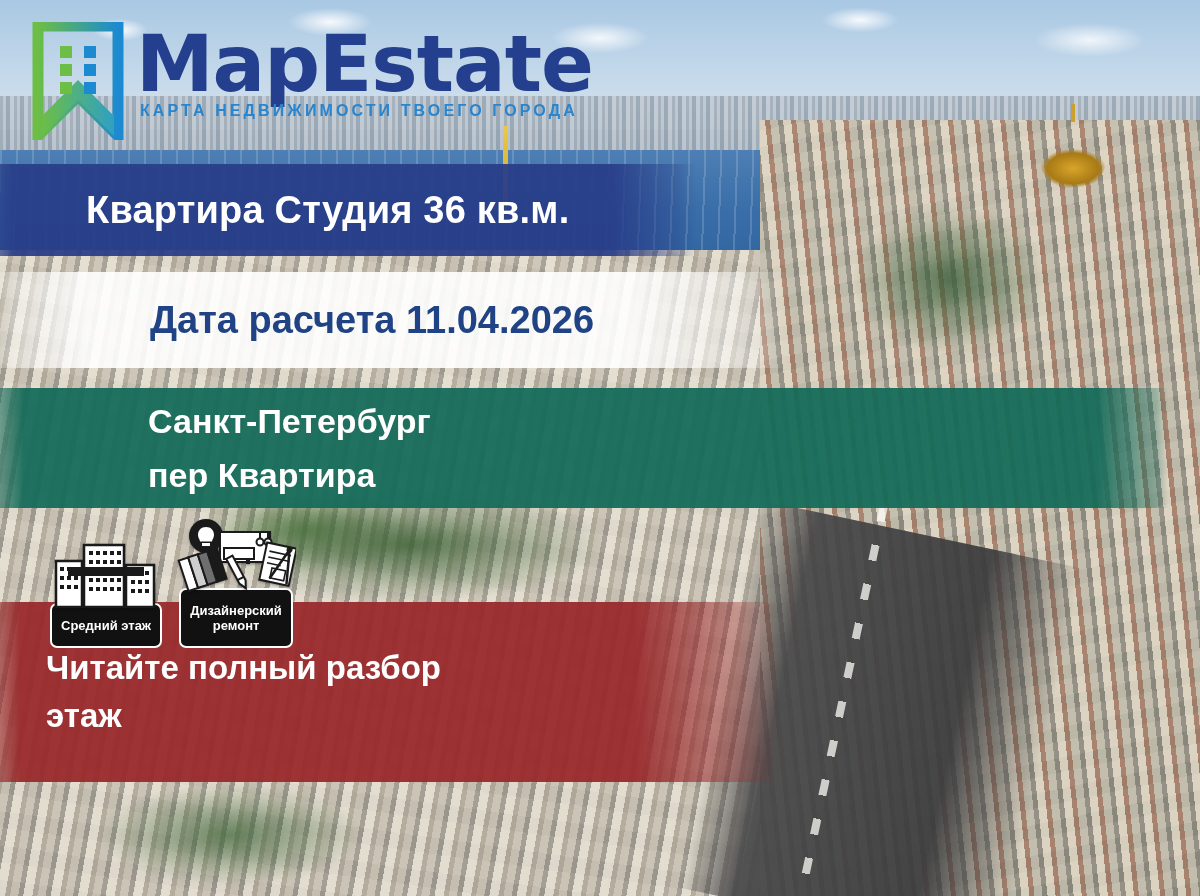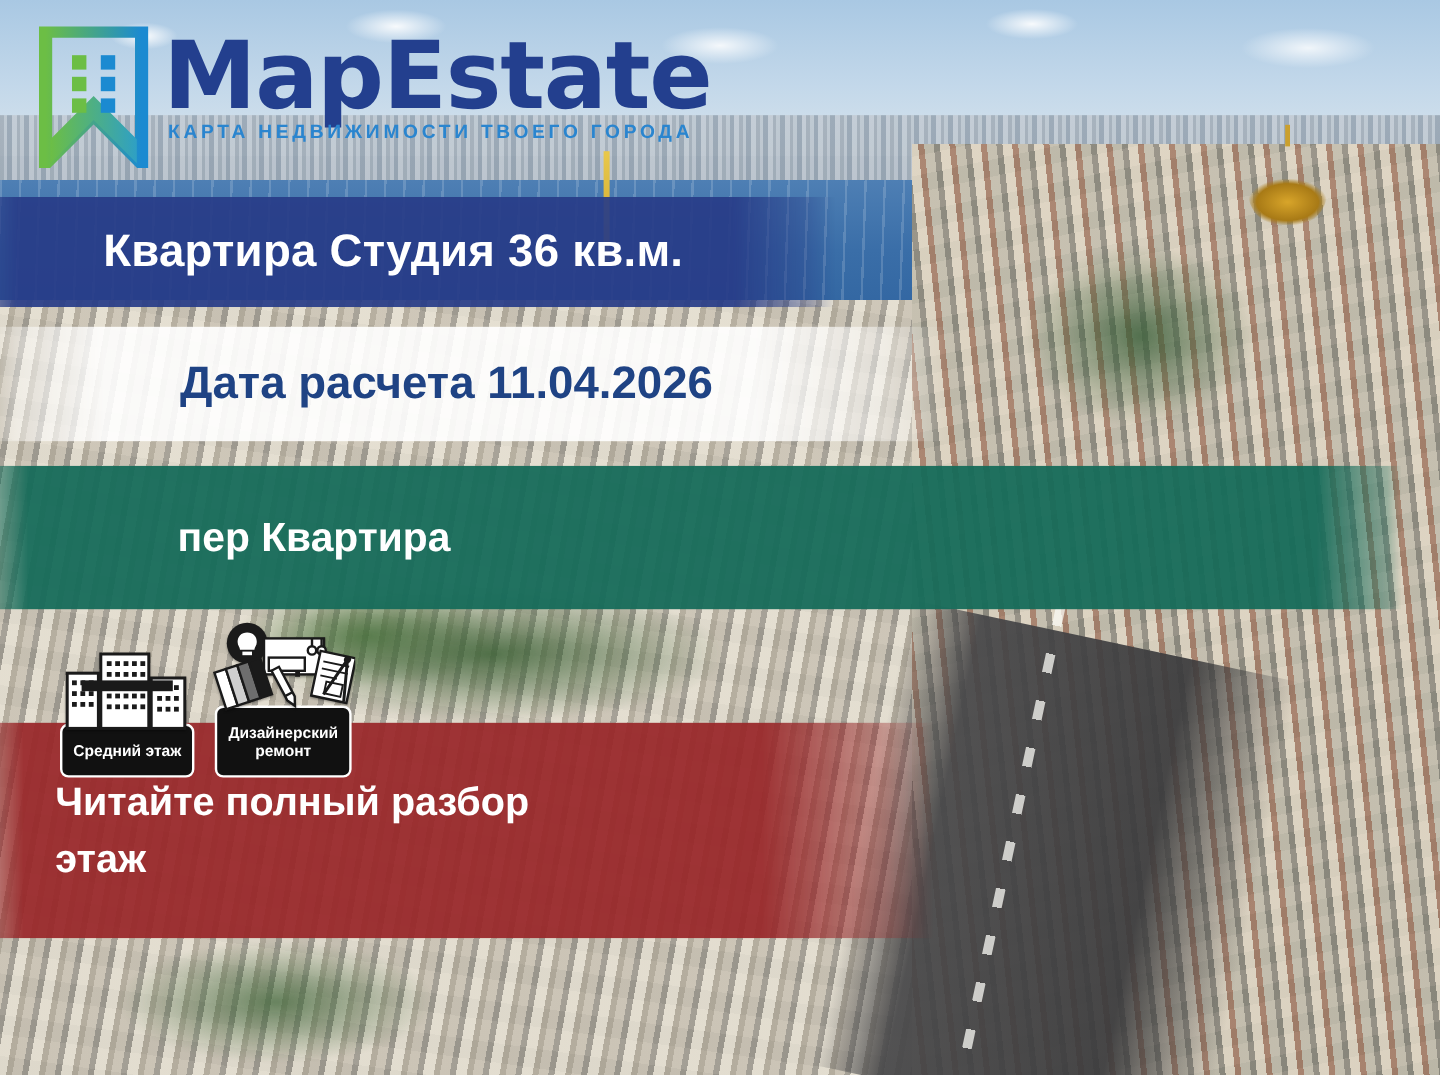--- a/index.html
+++ b/index.html
@@ -203,20 +203,21 @@
   <div class="band band-blue">
     <div class="ink">Квартира Студия 36 кв.м.</div>
   </div>
 
   <div class="band band-white">
     <div class="ink">Дата расчета 11.04.2026</div>
   </div>
 
   <div class="band band-teal">
     <div class="ink">
+      <div>Санкт-Петербург</div>
       <div>пер Квартира</div>
     </div>
   </div>
 
   <div class="badges">
 
     <div class="badge">
       <svg class="badge-art" width="104" height="72" viewBox="0 0 104 72">
         <rect x="2" y="22" width="26" height="46" fill="#fff" stroke="#1a1a1a" stroke-width="2.5"></rect>
         <rect x="30" y="6" width="40" height="62" fill="#fff" stroke="#1a1a1a" stroke-width="2.5"></rect>

